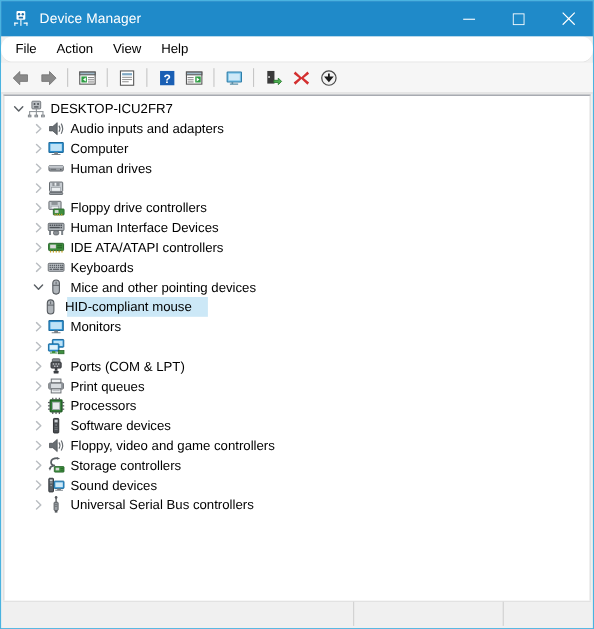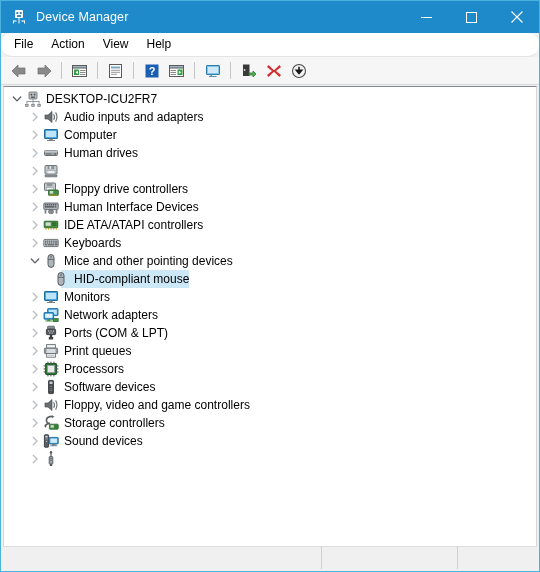--- a/index.html
+++ b/index.html
@@ -146,21 +146,21 @@
     flex: 0 0 auto;
     position: relative;
   }
   .row .lbl {
     font-size: 12px;
     color: #000000;
     line-height: 14px;
   }
   .row.lvl0 { padding-left: 5px; }
   .row.lvl1 { padding-left: 23px; }
-  .row.lvl2 { padding-left: 33px; }
+  .row.lvl2 { padding-left: 18px; }
   .row.lvl2 .chev { width: 16px; }
   .sel .selbg {
     position: absolute;
     left: 57px;
     top: 0;
     height: 18px;
     background: #cce8f7;
     z-index: 0;
   }
   .row .chev, .row .ico, .row .lbl { position: relative; z-index: 1; }
@@ -555,21 +555,20 @@
             </svg>
           </span>
           <span class="ico"><svg width="16" height="16" viewBox="0 0 16 16">
               <rect x="4.6" y="1.6" width="10.4" height="7" rx="0.6" fill="#2f96d8" stroke="#1d6a9c" stroke-width="0.9"></rect>
               <rect x="5.7" y="2.7" width="8.2" height="4.8" fill="#bfe3f7"></rect>
               <rect x="1" y="5.6" width="9.6" height="6.6" rx="0.6" fill="#2f96d8" stroke="#1d6a9c" stroke-width="0.9"></rect>
               <rect x="2.1" y="6.7" width="7.4" height="4.2" fill="#dff1fb"></rect>
               <path d="M4.3 12.2 L4.3 13.4 L2.4 13.4 L2.4 14.4 L9.2 14.4 L9.2 13.4 L7.3 13.4 L7.3 12.2 Z" fill="#3f8f3f"></path>
               <rect x="10" y="11.6" width="5.2" height="3" fill="#3f8f3f" stroke="#26632a" stroke-width="0.7"></rect>
             </svg></span>
-          <span class="lbl">Network adapters</span>
         </div>
         <div class="row lvl1">
           <span class="chev">
             <svg width="10" height="10" viewBox="0 0 10 10">
               <path d="M3.2 1.3 L7.1 5 L3.2 8.7" fill="none" stroke="#b9bdc1" stroke-width="1.3" stroke-linecap="round" stroke-linejoin="round"></path>
             </svg>
           </span>
           <span class="ico"><svg width="16" height="16" viewBox="0 0 16 16">
               <rect x="4.6" y="1.2" width="6.8" height="3" rx="0.6" fill="#8a8f94" stroke="#555a5f" stroke-width="0.8"></rect>
               <rect x="3.4" y="4.2" width="9.2" height="5.4" rx="0.8" fill="#55585c" stroke="#34373b" stroke-width="0.9"></rect>
@@ -692,20 +691,21 @@
             </svg>
           </span>
           <span class="ico"><svg width="16" height="16" viewBox="0 0 16 16">
               <rect x="6.2" y="5.6" width="3.6" height="7.4" rx="0.6" fill="#9ea3a8" stroke="#55595d" stroke-width="0.9"></rect>
               <rect x="6.8" y="13" width="2.4" height="2" fill="#55595d"></rect>
               <rect x="7.4" y="1" width="1.2" height="4.6" fill="#55595d"></rect>
               <circle cx="8" cy="1.2" r="1.2" fill="#55595d"></circle>
               <rect x="6.9" y="7" width="2.2" height="0.9" fill="#6a6f74"></rect>
               <rect x="6.9" y="8.8" width="2.2" height="0.9" fill="#6a6f74"></rect>
             </svg></span>
+          <span class="lbl">Universal Serial Bus controllers</span>
         </div>
       </div>
   </div>
 
   <div id="statusbar">
     <div class="statseg" id="statseg1"></div>
     <div class="statseg" id="statseg2"></div>
     <div id="statseg3"></div>
   </div>
 

